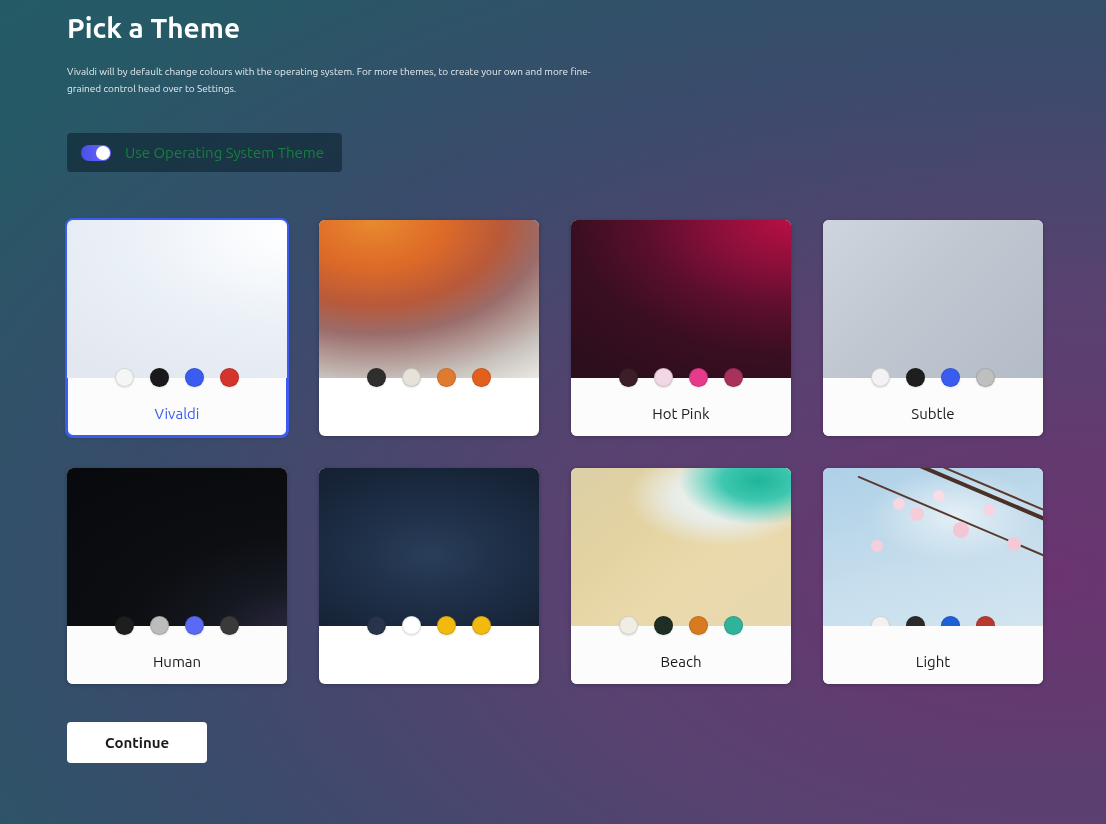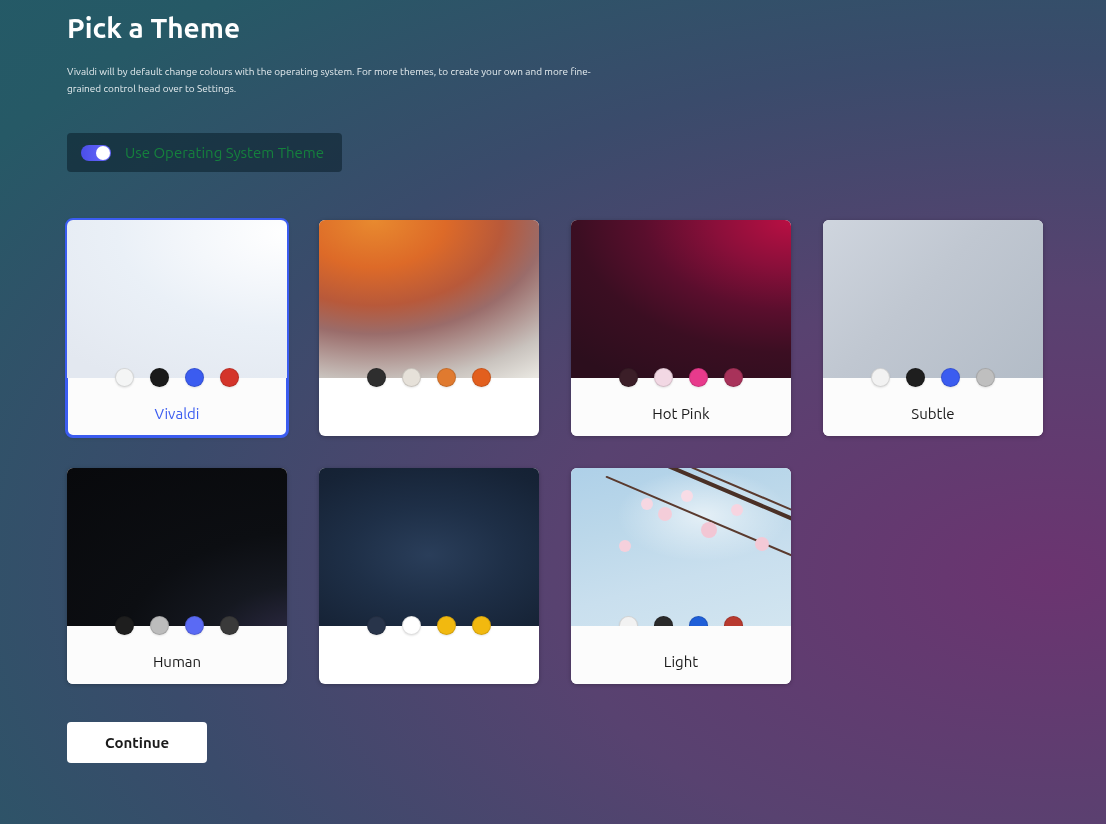--- a/index.html
+++ b/index.html
@@ -239,20 +239,31 @@
       <div class="preview pv-blueprint">
         <div class="dots">
           <span class="dot" title="#28344a" style="background: rgb(40, 52, 74);"></span>
           <span class="dot" title="#ffffff" style="background: rgb(255, 255, 255);"></span>
           <span class="dot" title="#f2b90f" style="background: rgb(242, 185, 15);"></span>
           <span class="dot" title="#f2b90f" style="background: rgb(242, 185, 15);"></span>
         </div>
       </div>
     </div>
     <div class="theme-card">
+      <div class="preview pv-beach">
+        <div class="dots">
+          <span class="dot" title="#f0eee4" style="background: rgb(240, 238, 228);"></span>
+          <span class="dot" title="#1e2e24" style="background: rgb(30, 46, 36);"></span>
+          <span class="dot" title="#d87a1f" style="background: rgb(216, 122, 31);"></span>
+          <span class="dot" title="#2fb39a" style="background: rgb(47, 179, 154);"></span>
+        </div>
+      </div>
+      <div class="label-bar">Beach</div>
+    </div>
+    <div class="theme-card">
       <div class="preview pv-light">
         <div class="dots">
           <span class="dot" title="#f2f2f2" style="background: rgb(242, 242, 242);"></span>
           <span class="dot" title="#2a2a2a" style="background: rgb(42, 42, 42);"></span>
           <span class="dot" title="#1f5fd8" style="background: rgb(31, 95, 216);"></span>
           <span class="dot" title="#b83a2f" style="background: rgb(184, 58, 47);"></span>
         </div>
       </div>
       <div class="label-bar">Light</div>
     </div>

